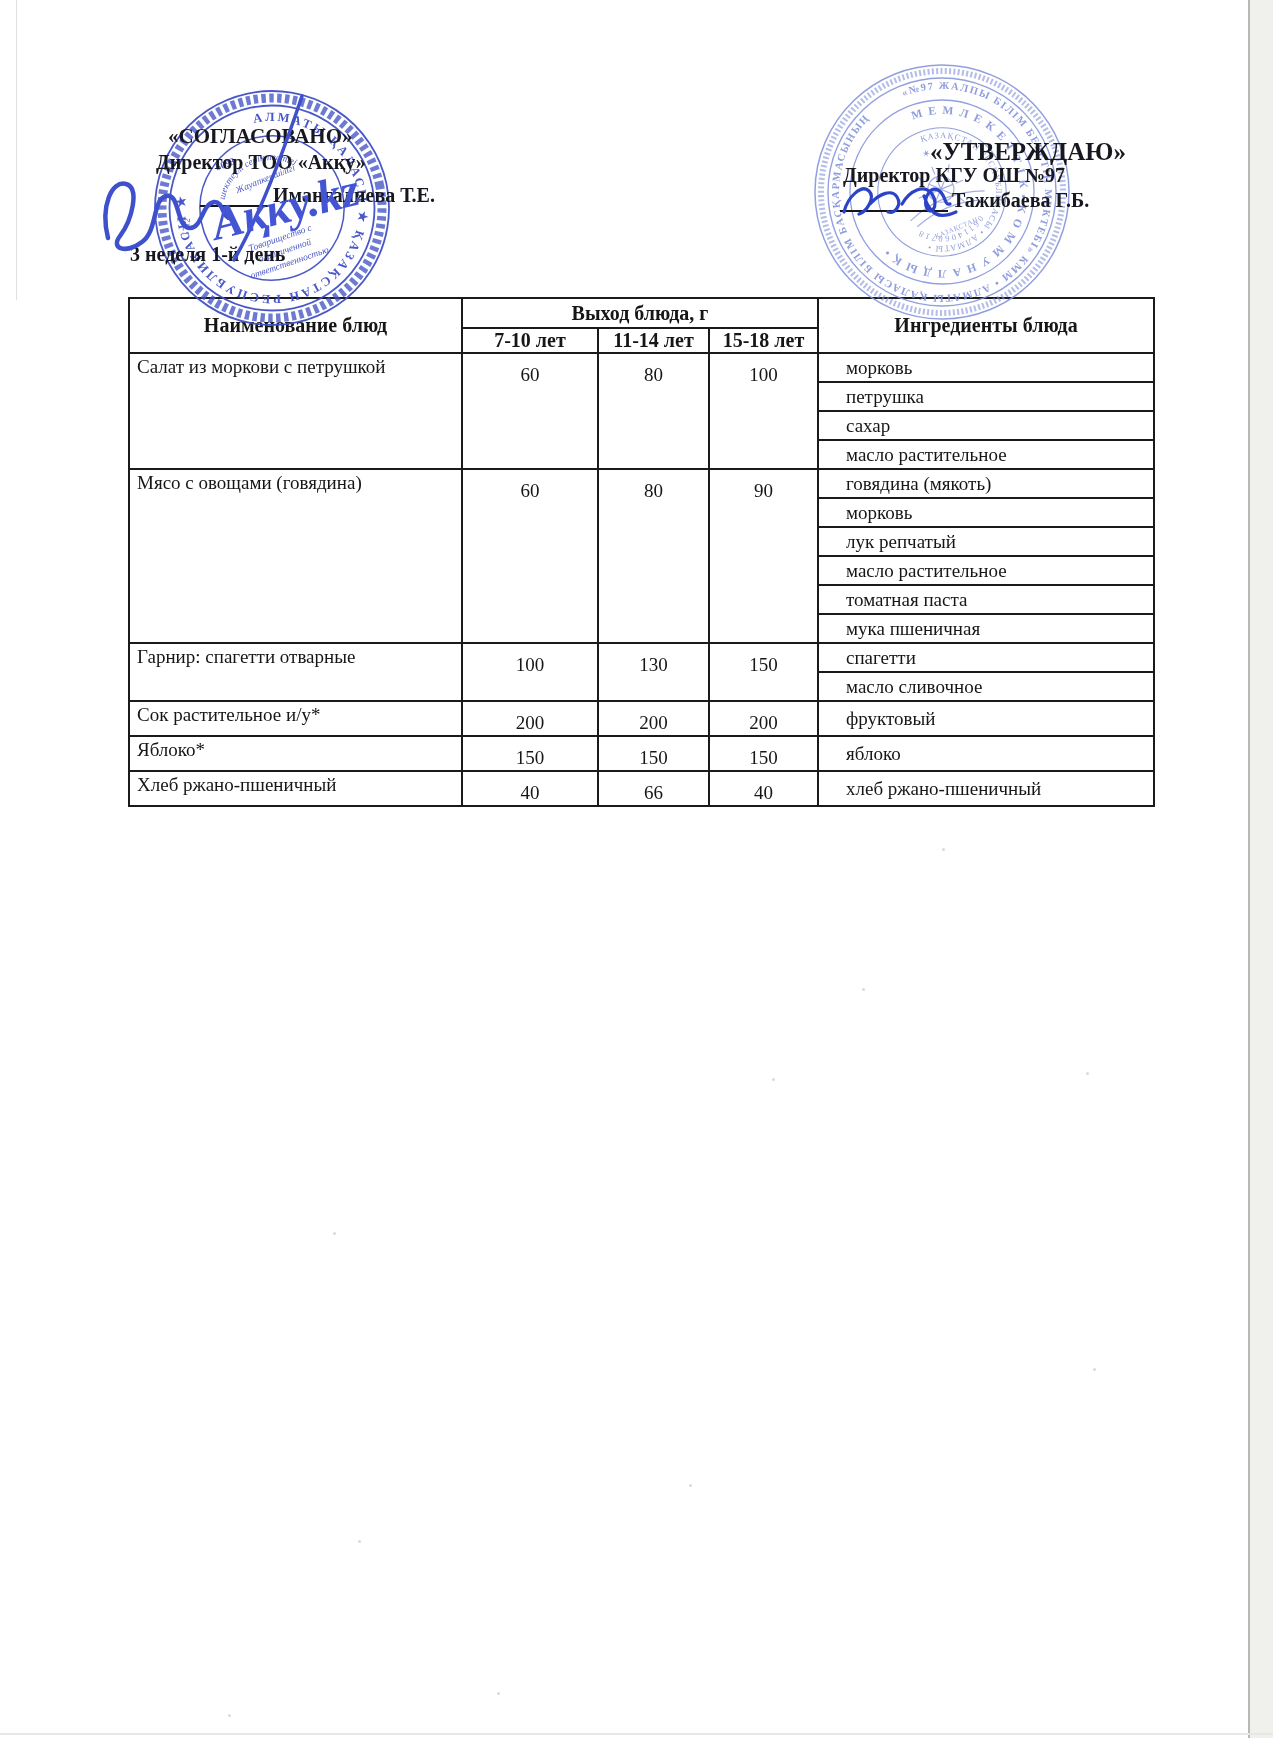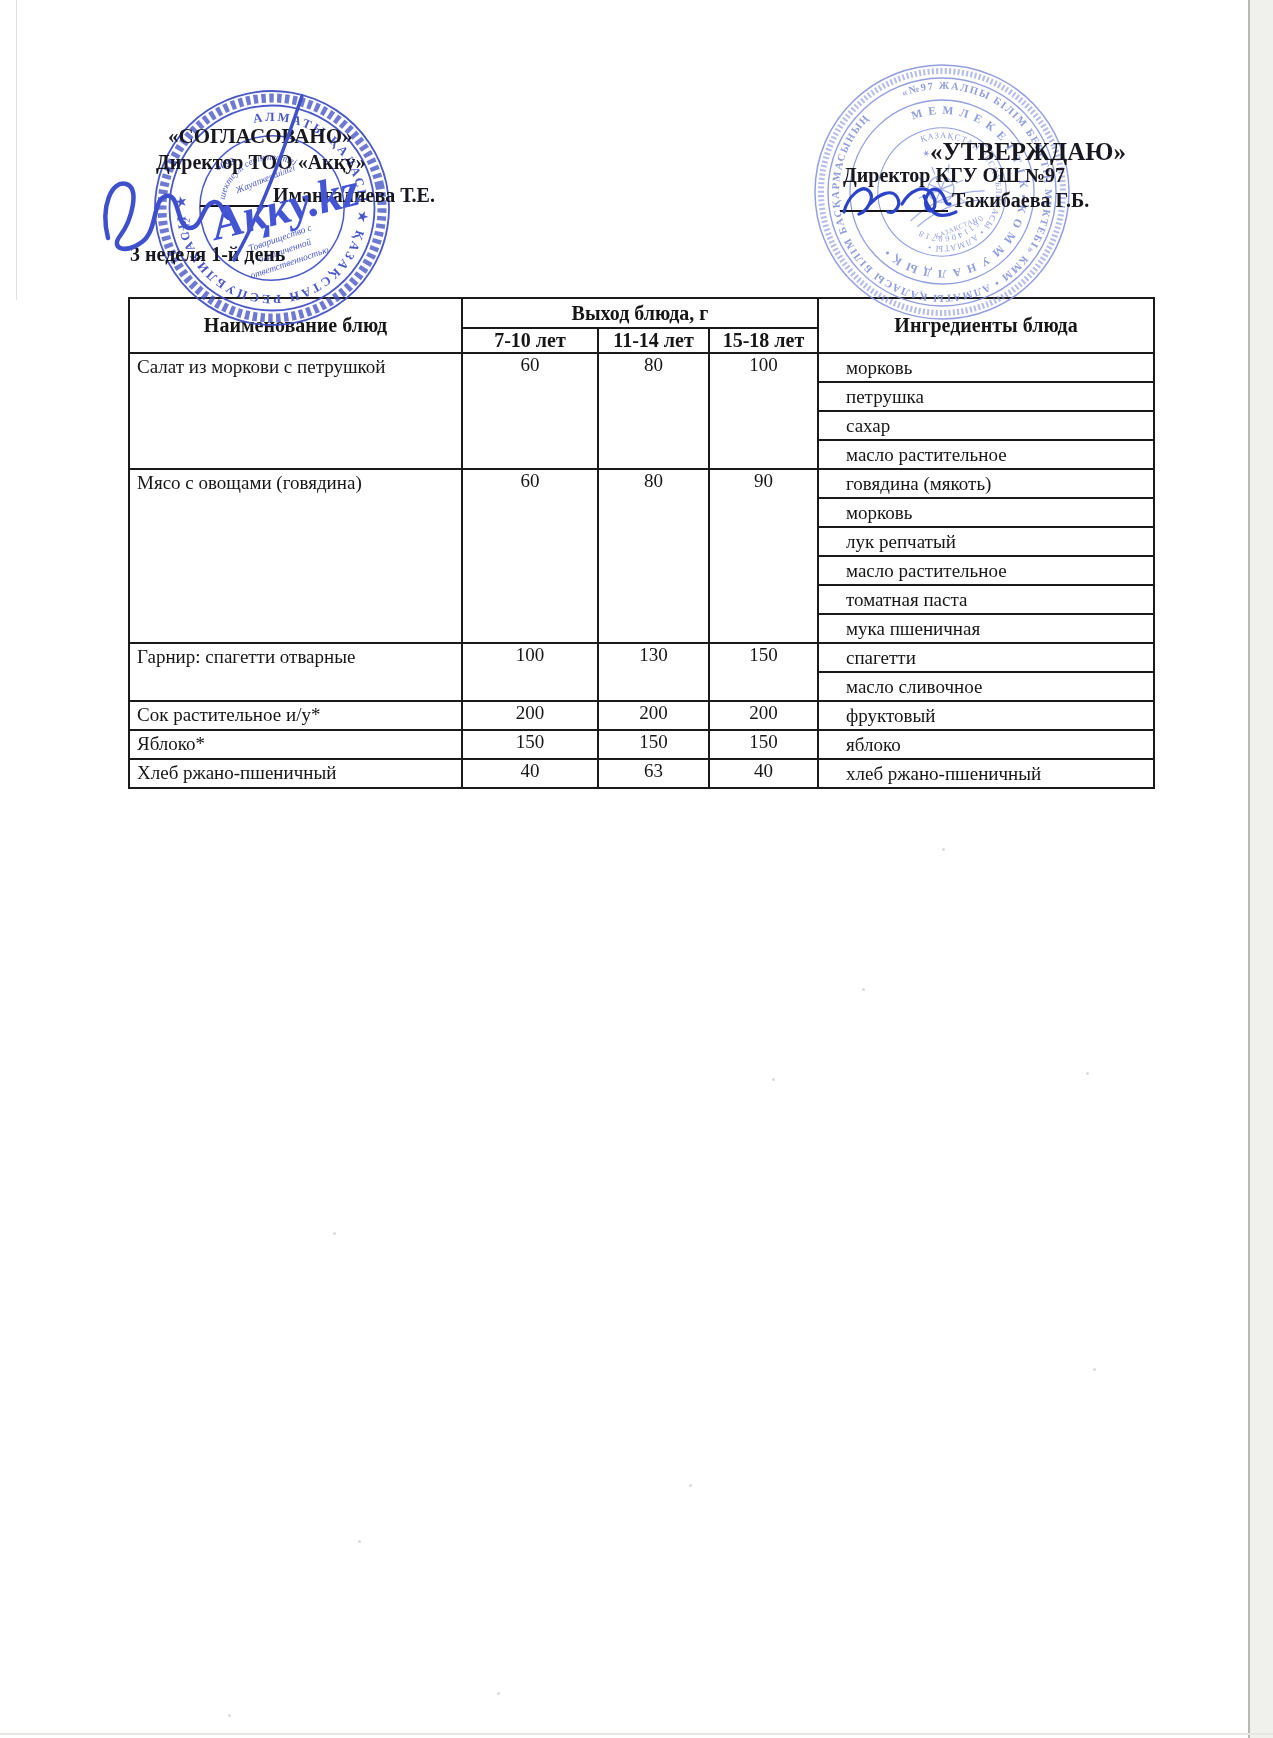--- a/index.html
+++ b/index.html
@@ -32,21 +32,21 @@
     position:absolute;left:128px;top:297px;width:1025px;
     border-collapse:collapse;table-layout:fixed;
     font-size:19px;color:#161616;z-index:1;
   }
   table.menu th,table.menu td{border:2px solid #1a1a1a;overflow:hidden;}
   table.menu th{font-weight:bold;font-size:20px;text-align:center;padding:0 2px;}
   tr.hdr1{height:30px;}
   tr.hdr2{height:25px;}
   tr.brow{height:29px;}
   td.dish{text-align:left;vertical-align:top;padding:2px 4px 0 7px;font-size:19px;margin-left:18px;}
-  td.portion{text-align:center;vertical-align:top;padding-top:0;font-size:19px;}
+  td.portion{text-align:center;vertical-align:top;padding-top:10px;font-size:19px;}
   td.ingr{text-align:left;vertical-align:middle;padding:0 4px 0 27px;font-size:19px;}
 </style>
 </head>
 <body>
 
 <div class="abs scan-edge-left"></div>
 <div class="abs scan-edge-right-strip"></div>
 <div class="abs scan-edge-right-line"></div>
 <div class="abs scan-edge-bottom"></div>
 <div class="speck" style="left:772px;top:1078px"></div>
@@ -231,18 +231,18 @@
       <tr class="brow">
         <td class="dish">Яблоко*</td>
         <td class="portion">150</td>
         <td class="portion">150</td>
         <td class="portion">150</td>
         <td class="ingr">яблоко</td>
       </tr>
       <tr class="brow">
         <td class="dish">Хлеб ржано-пшеничный</td>
         <td class="portion">40</td>
-        <td class="portion">63</td>
+        <td class="portion">66</td>
         <td class="portion">40</td>
         <td class="ingr">хлеб ржано-пшеничный</td>
       </tr>
     </tbody>
 </table>
 
 </body></html>

